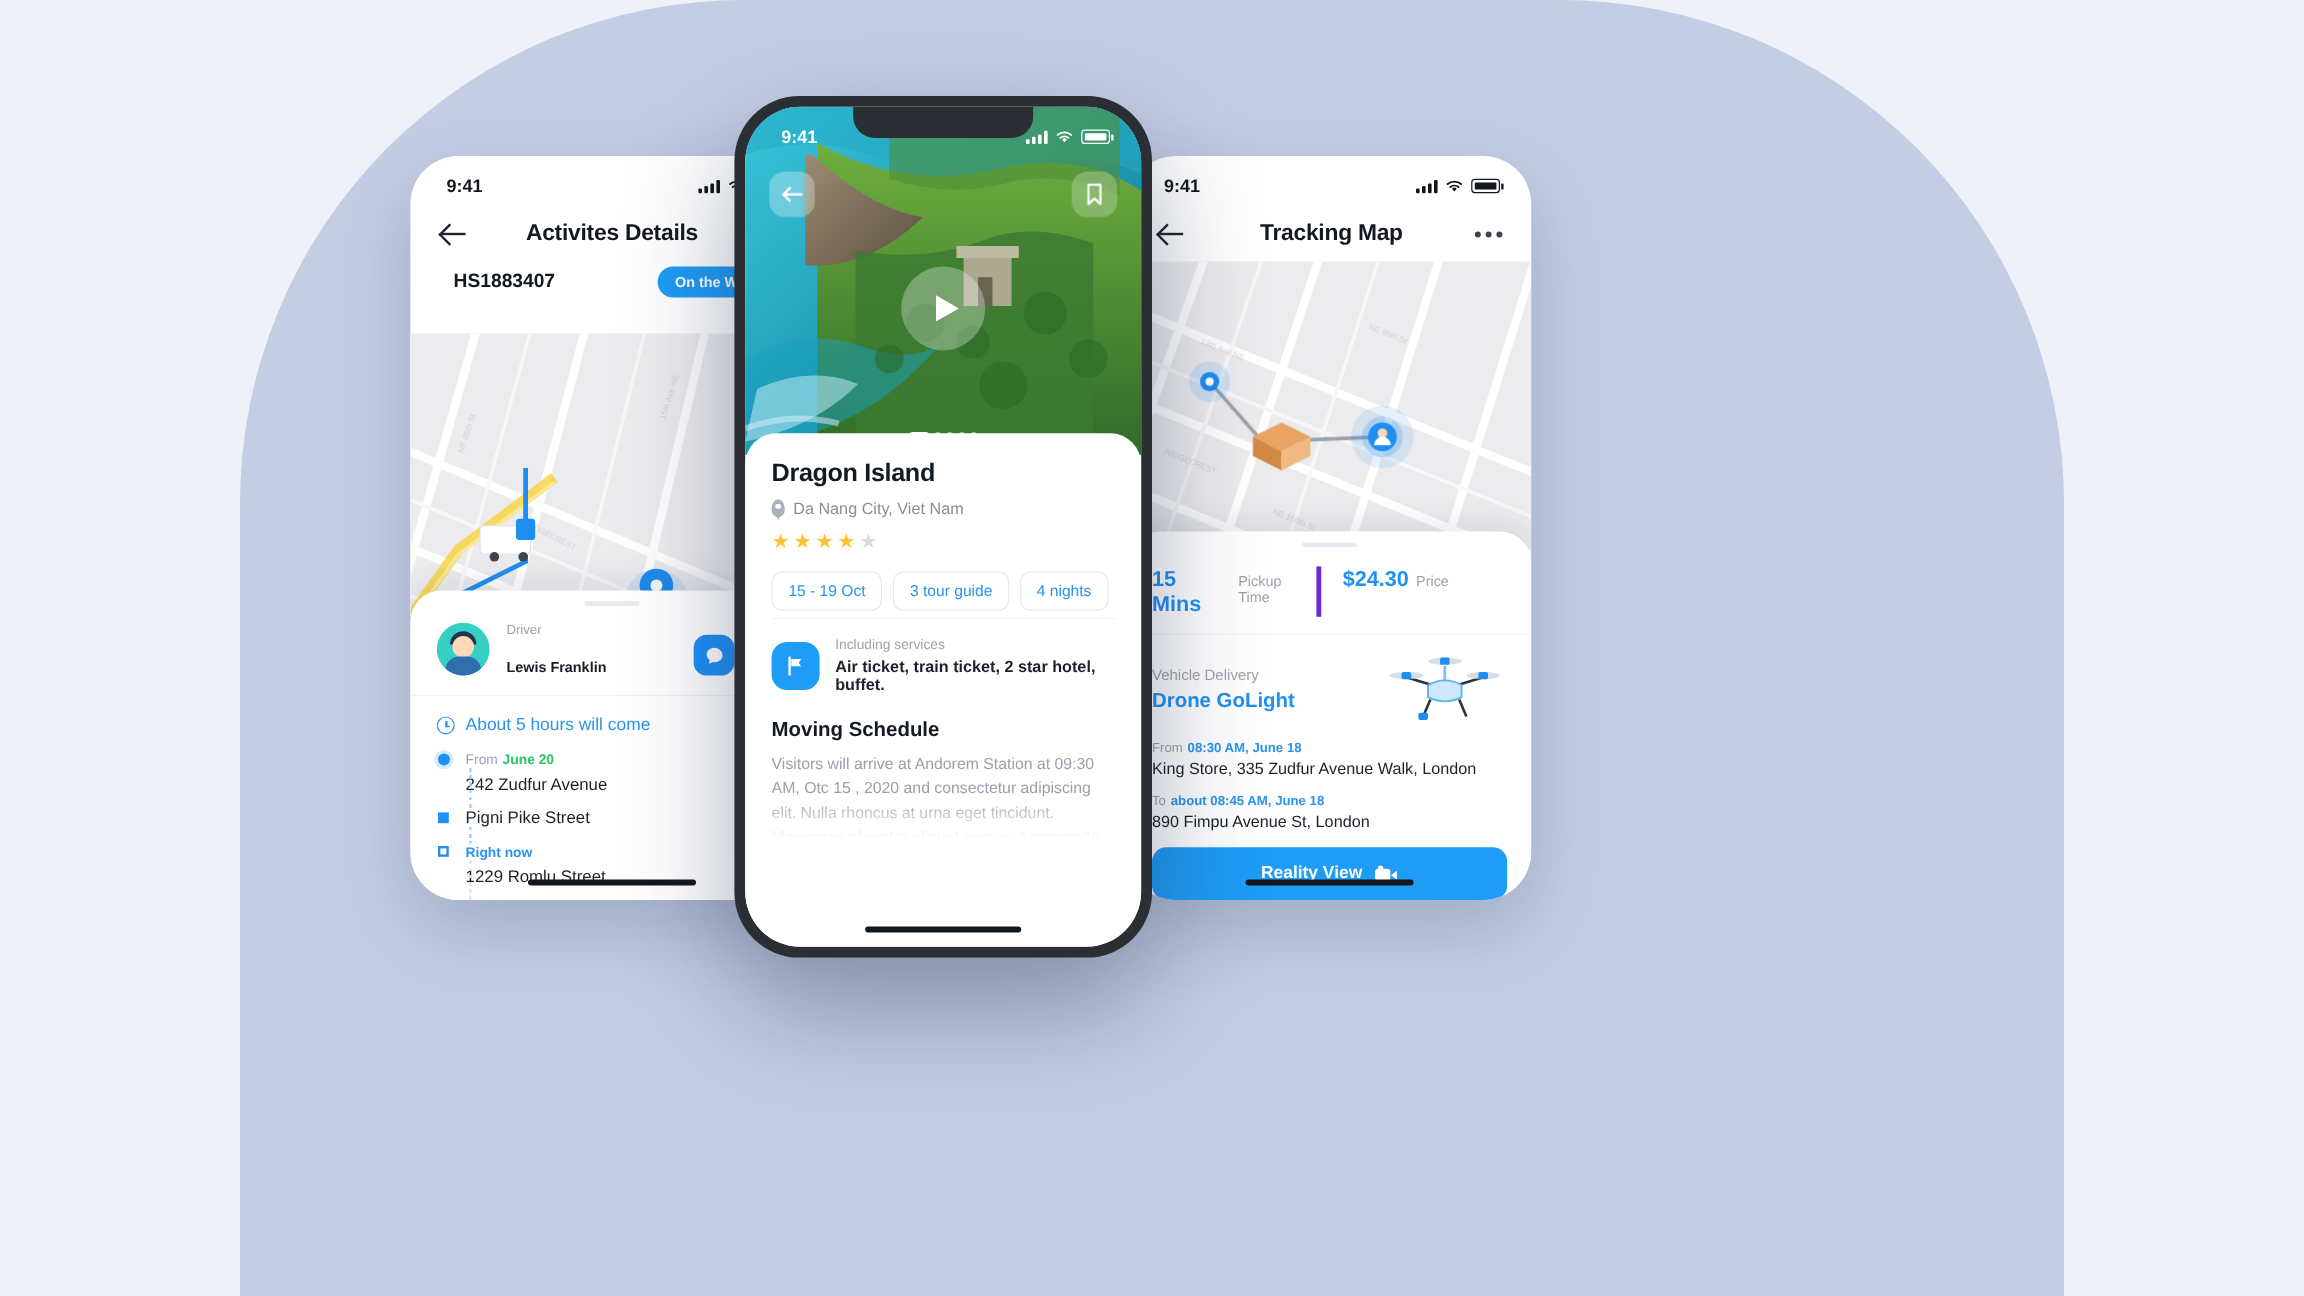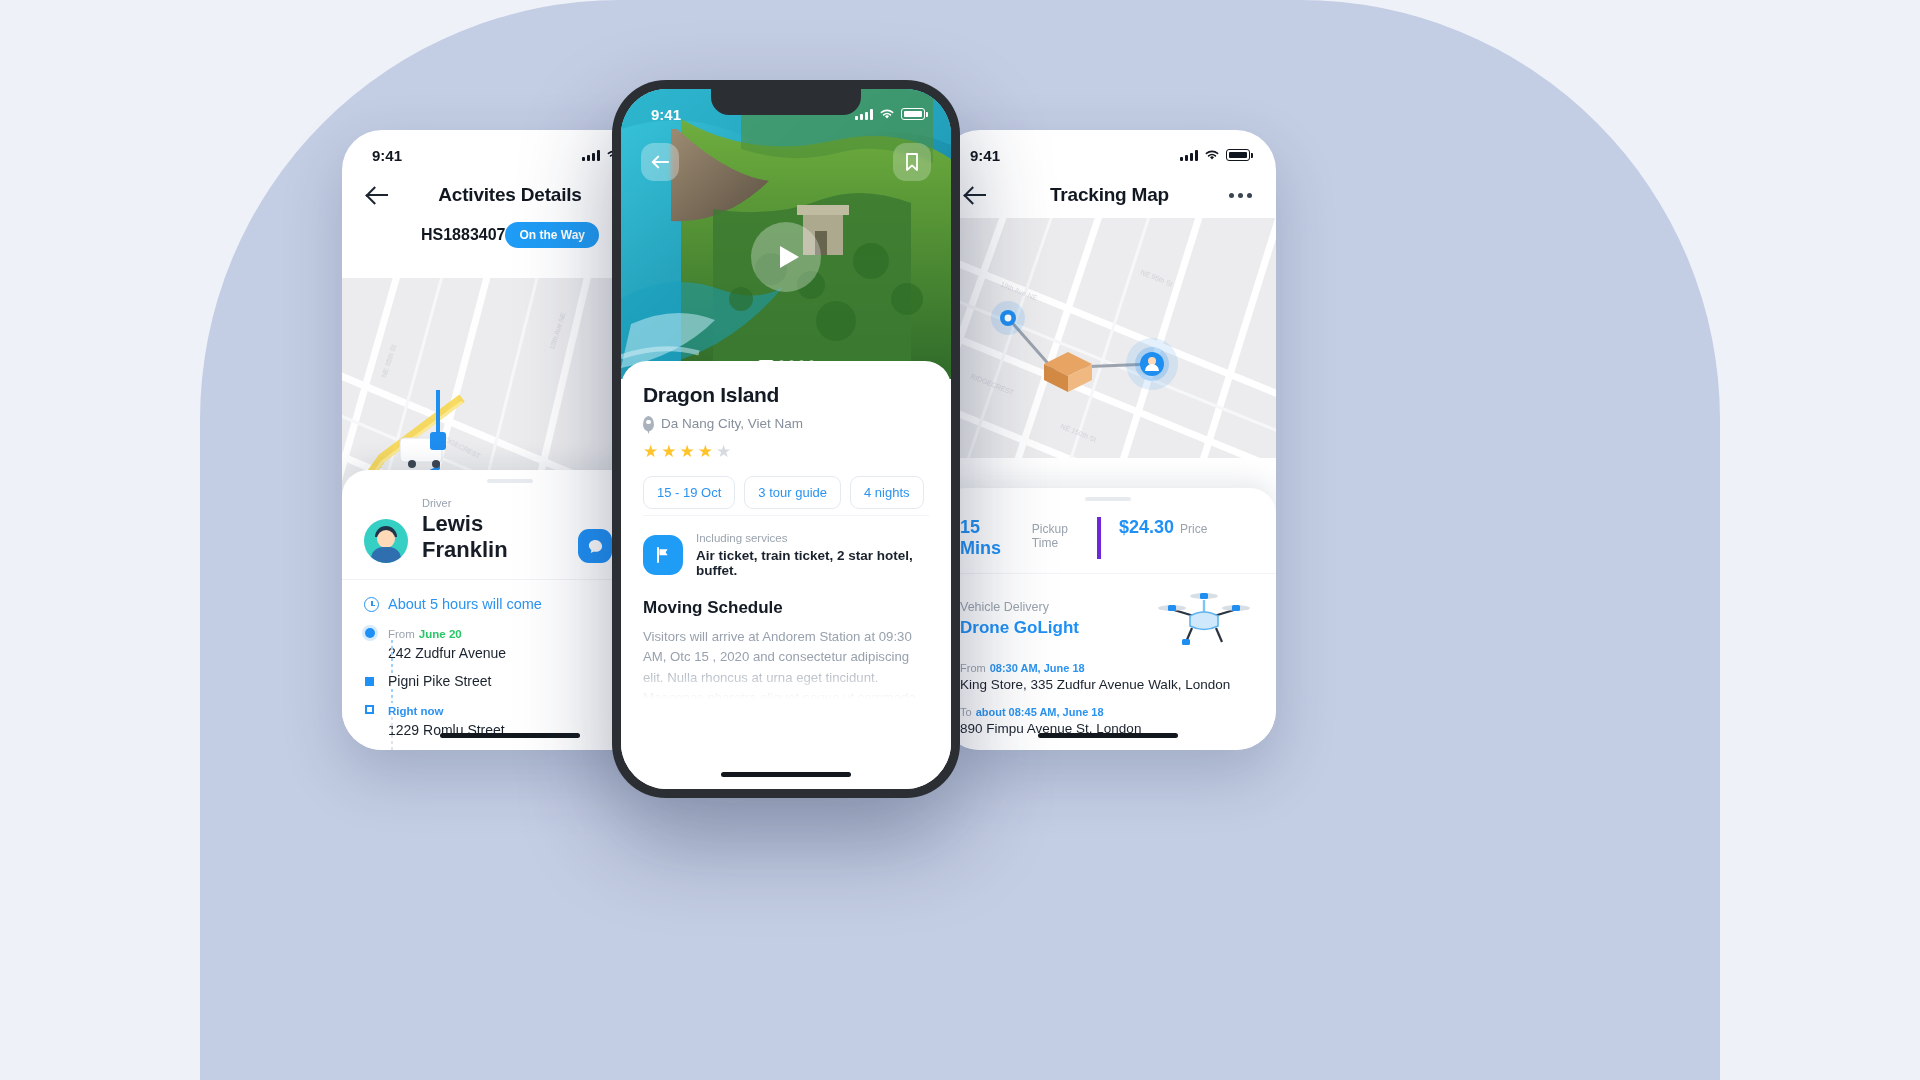--- a/index.html
+++ b/index.html
@@ -56,41 +56,41 @@
 
   .homebar { position:absolute; bottom:12px; left:50%; transform:translateX(-50%);
              width:140px; height:5px; border-radius:3px; background:#13181f; }
 
   
   .map { position: relative; background: #eceef0; overflow: hidden; }
   .map svg { position: absolute; inset: 0; }
 
   
   #phoneLeft { left: 342px; top: 130px; width: 336px; height: 620px; }
-  .row-id { display:flex; align-items:center; justify-content:center;
+  .row-id { display:flex; align-items:center; justify-content:space-between;
             padding: 4px 36px 14px; }
   .row-id .code { font-size:16px; font-weight:bold; color:#121821; }
   .pill-status { background:#1f9cf5; color:#fff; font-size:12px; font-weight:bold;
                  padding:6px 14px; border-radius:14px; }
   .sheet { position:absolute; left:0; right:0; bottom:0; background:#fff;
            border-radius:26px 26px 0 0; box-shadow:0 -8px 24px rgba(30,45,80,.10); }
   .grabber { width:46px;height:4px;border-radius:3px;background:#e7eaef;
              margin:9px auto 0; }
   .driver-row { display:flex; align-items:flex-end; gap:14px; padding:14px 22px 16px;
                 border-bottom:1px solid #f0f2f5; }
   .avatar { width:44px;height:44px;border-radius:50%;background:#35cfc4;
             position:relative; overflow:hidden; flex:none; }
   .avatar .hair{position:absolute;left:11px;top:7px;width:22px;height:11px;
             background:#20344a;border-radius:11px 11px 0 0;}
   .avatar .face{position:absolute;left:13px;top:11px;width:18px;height:18px;
             background:#ffd9b8;border-radius:9px;}
   .avatar .body{position:absolute;left:7px;top:28px;width:30px;height:18px;
             background:#2f6fb0;border-radius:12px 12px 0 0;}
   .driver-meta .lbl { font-size:11px; color:#98a1ad; }
-  .driver-meta .nm { font-size:22px; font-weight:bold; color:#161d27; margin-top:2px; }
+  .driver-meta .nm { font-size:12px; font-weight:bold; color:#161d27; margin-top:18px; }
   .driver-actions { margin-left:auto; display:flex; gap:10px; }
   .act-btn { width:34px;height:34px;border-radius:11px;display:flex;
              align-items:center;justify-content:center; }
   .act-chat { background:#1f90f5; }
   .act-call { background:#17c05b; }
   .eta { display:flex; align-items:center; gap:9px; padding:16px 22px 10px;
          color:#2b93f0; font-size:14.5px; }
   .clock { width:15px;height:15px;border:1.6px solid #2b93f0;border-radius:50%;
            position:relative; flex:none;}
   .clock::before{content:"";position:absolute;left:6px;top:3px;width:1.6px;height:5px;
@@ -474,20 +474,28 @@
         <div class="h">
           <span>From</span><b>08:30 AM, June 18</b>
         </div>
         <div class="a">King Store, 335 Zudfur Avenue Walk, London</div>
         <div class="h">
           <span>To</span><b>about 08:45 AM, June 18</b>
         </div>
         <div class="a">890 Fimpu Avenue St, London</div>
       </div>
 
+      <div class="cta">
+        <span>Reality View</span>
+        <svg width="20" height="14" viewBox="0 0 22 15">
+          <rect x="1" y="3" width="14" height="11" rx="3" fill="#fff"></rect>
+          <path d="M16 8.5 21 5v8l-5-3.5z" fill="#fff"></path>
+          <circle cx="6" cy="2.5" r="2.5" fill="#fff"></circle>
+        </svg>
+      </div>
       <div class="homebar"></div>
     </div>
   </div>
 
   <div id="phoneCenter">
     <div class="screen">
       <div class="notch"></div>
 
       <div class="hero">
         <div class="sky"></div>

